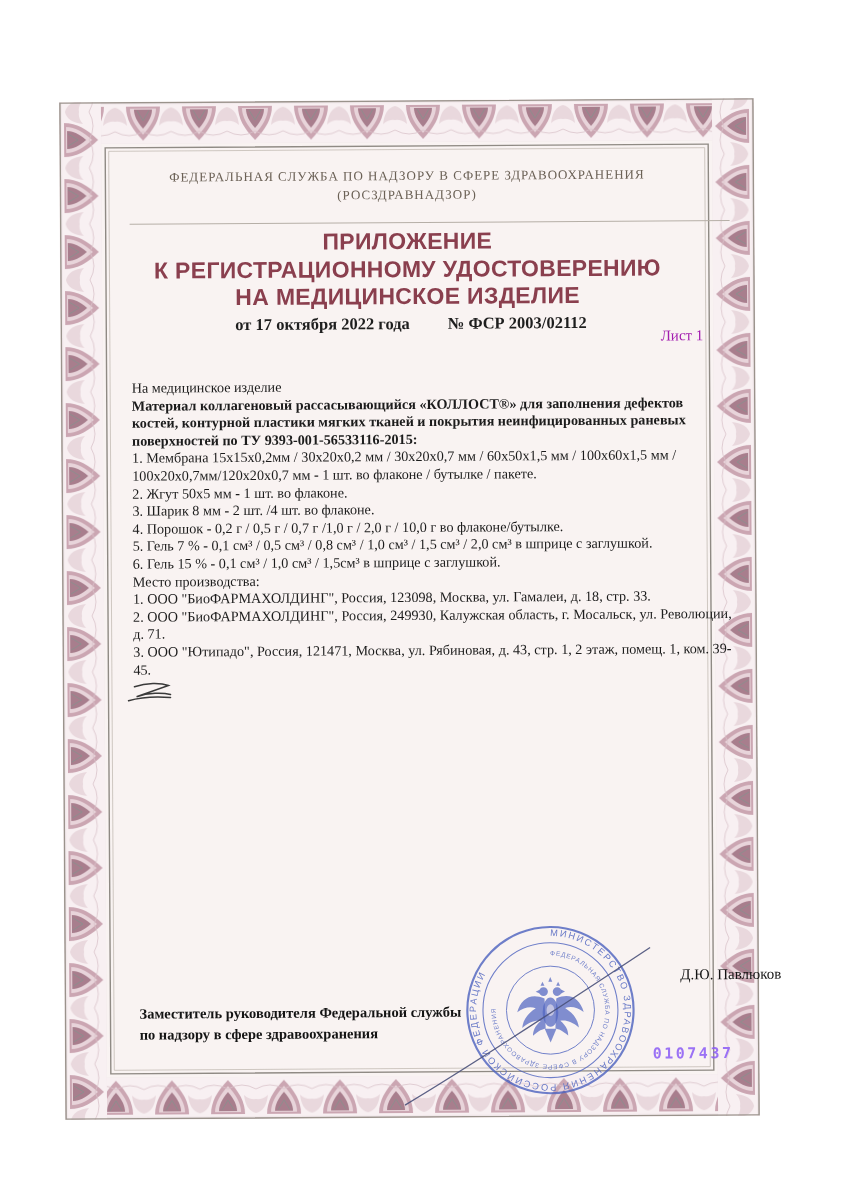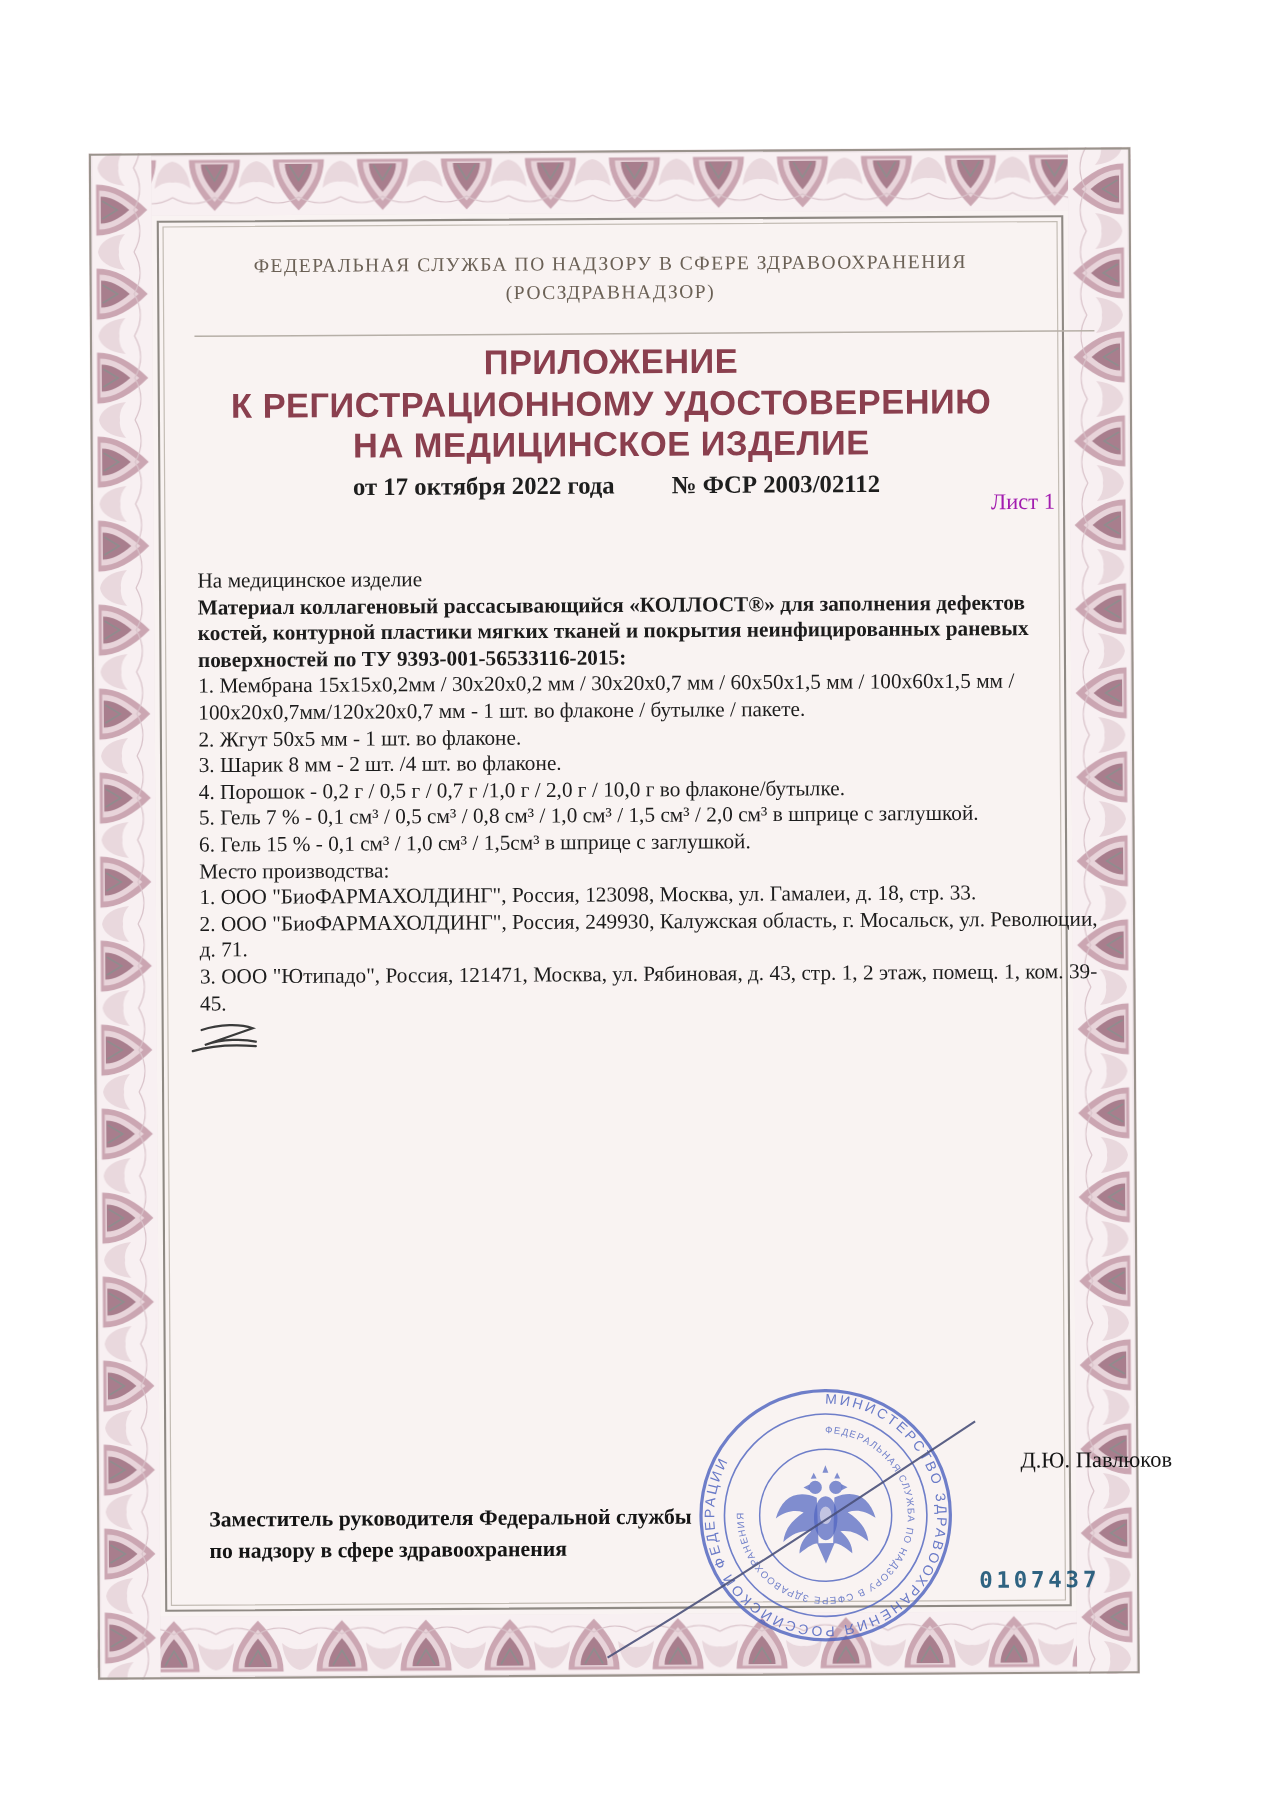--- a/index.html
+++ b/index.html
@@ -46,21 +46,21 @@
   }
   .signer-name {
     position:absolute; top:868px; left:575px;
     font-weight:400; font-size:15px; color:#141414; white-space:nowrap;margin-left:41px;
   }
   .stamp-svg { position:absolute; left:398px; top:823px; }
   .signature-svg { position:absolute; left:338px; top:843px; }
   .serial-number {
     position:absolute; left:588px; top:946px;
     font-family:"DejaVu Sans Mono", monospace; font-size:15px; font-weight:700;
-    color:#0c4a6e; letter-spacing:2.5px; opacity:0.85;
+    color:#8b5cf6; letter-spacing:2.5px; opacity:0.85;
   }
 </style>
 </head>
 <body>
 
 <div class="certificate">
 
   <svg class="border-svg" width="695" height="1018" viewBox="0 0 695 1018" aria-hidden="true">
     <defs>
       <pattern id="gpat" width="56" height="42" patternUnits="userSpaceOnUse">

